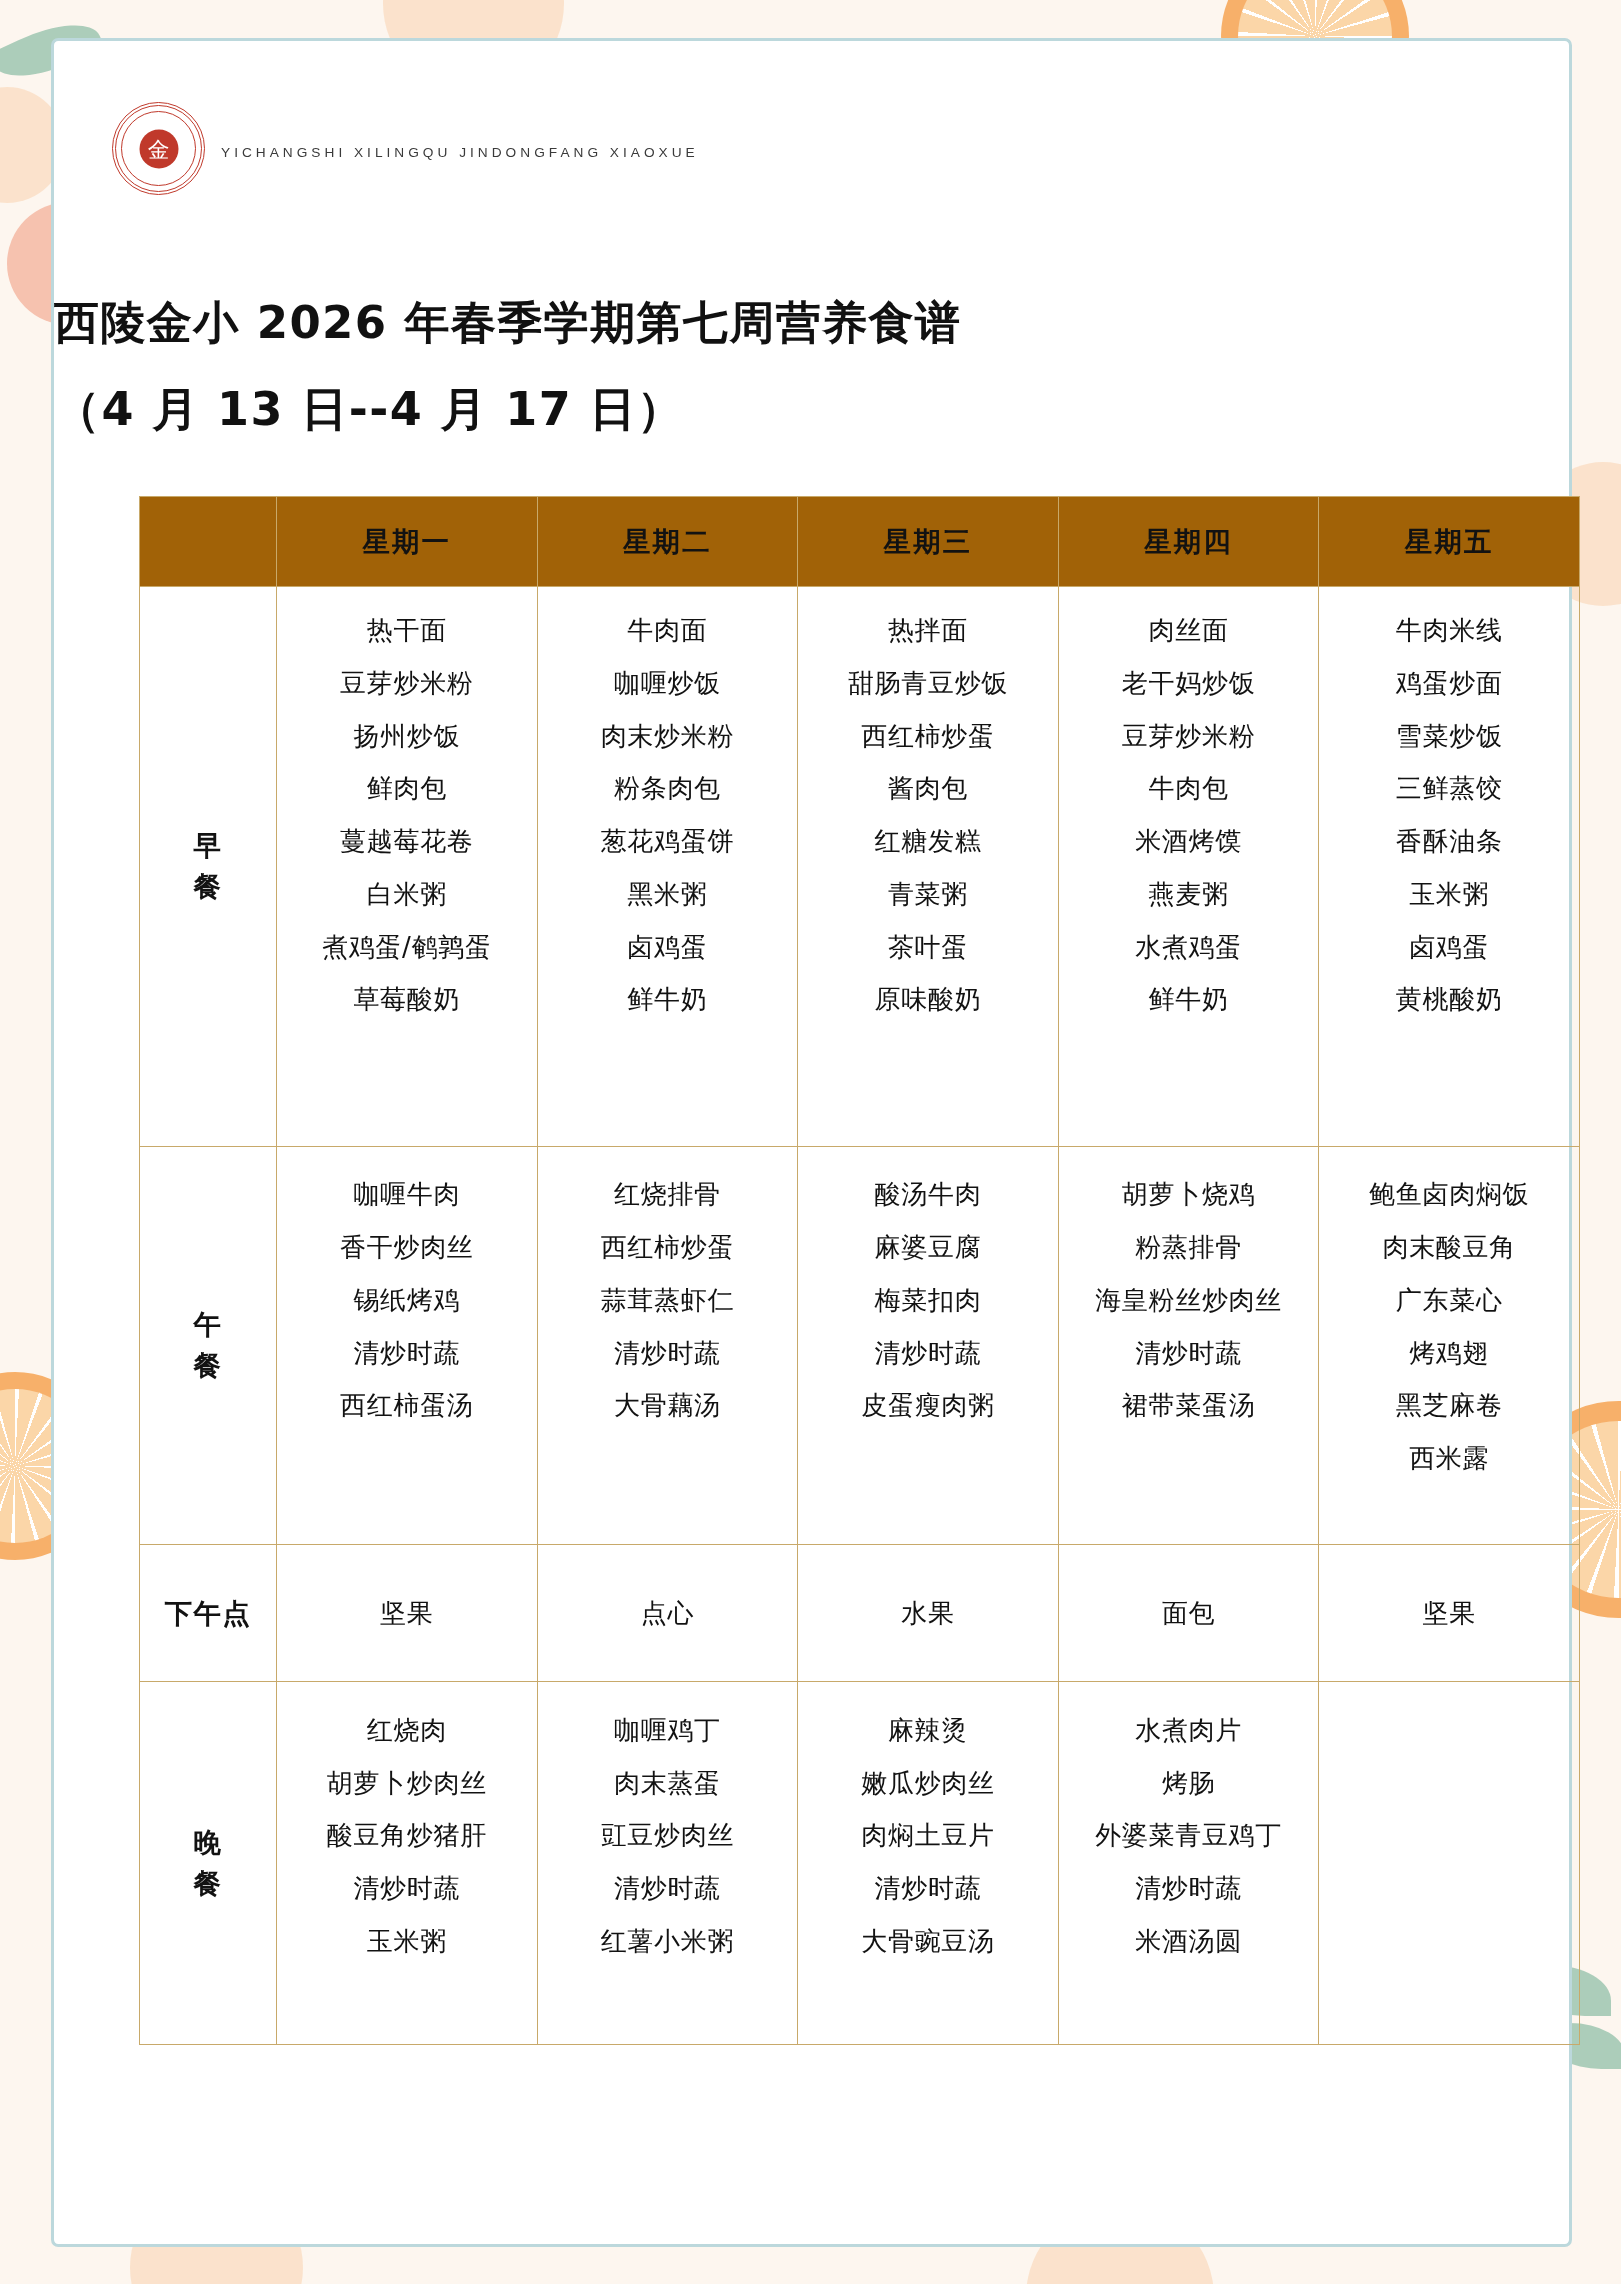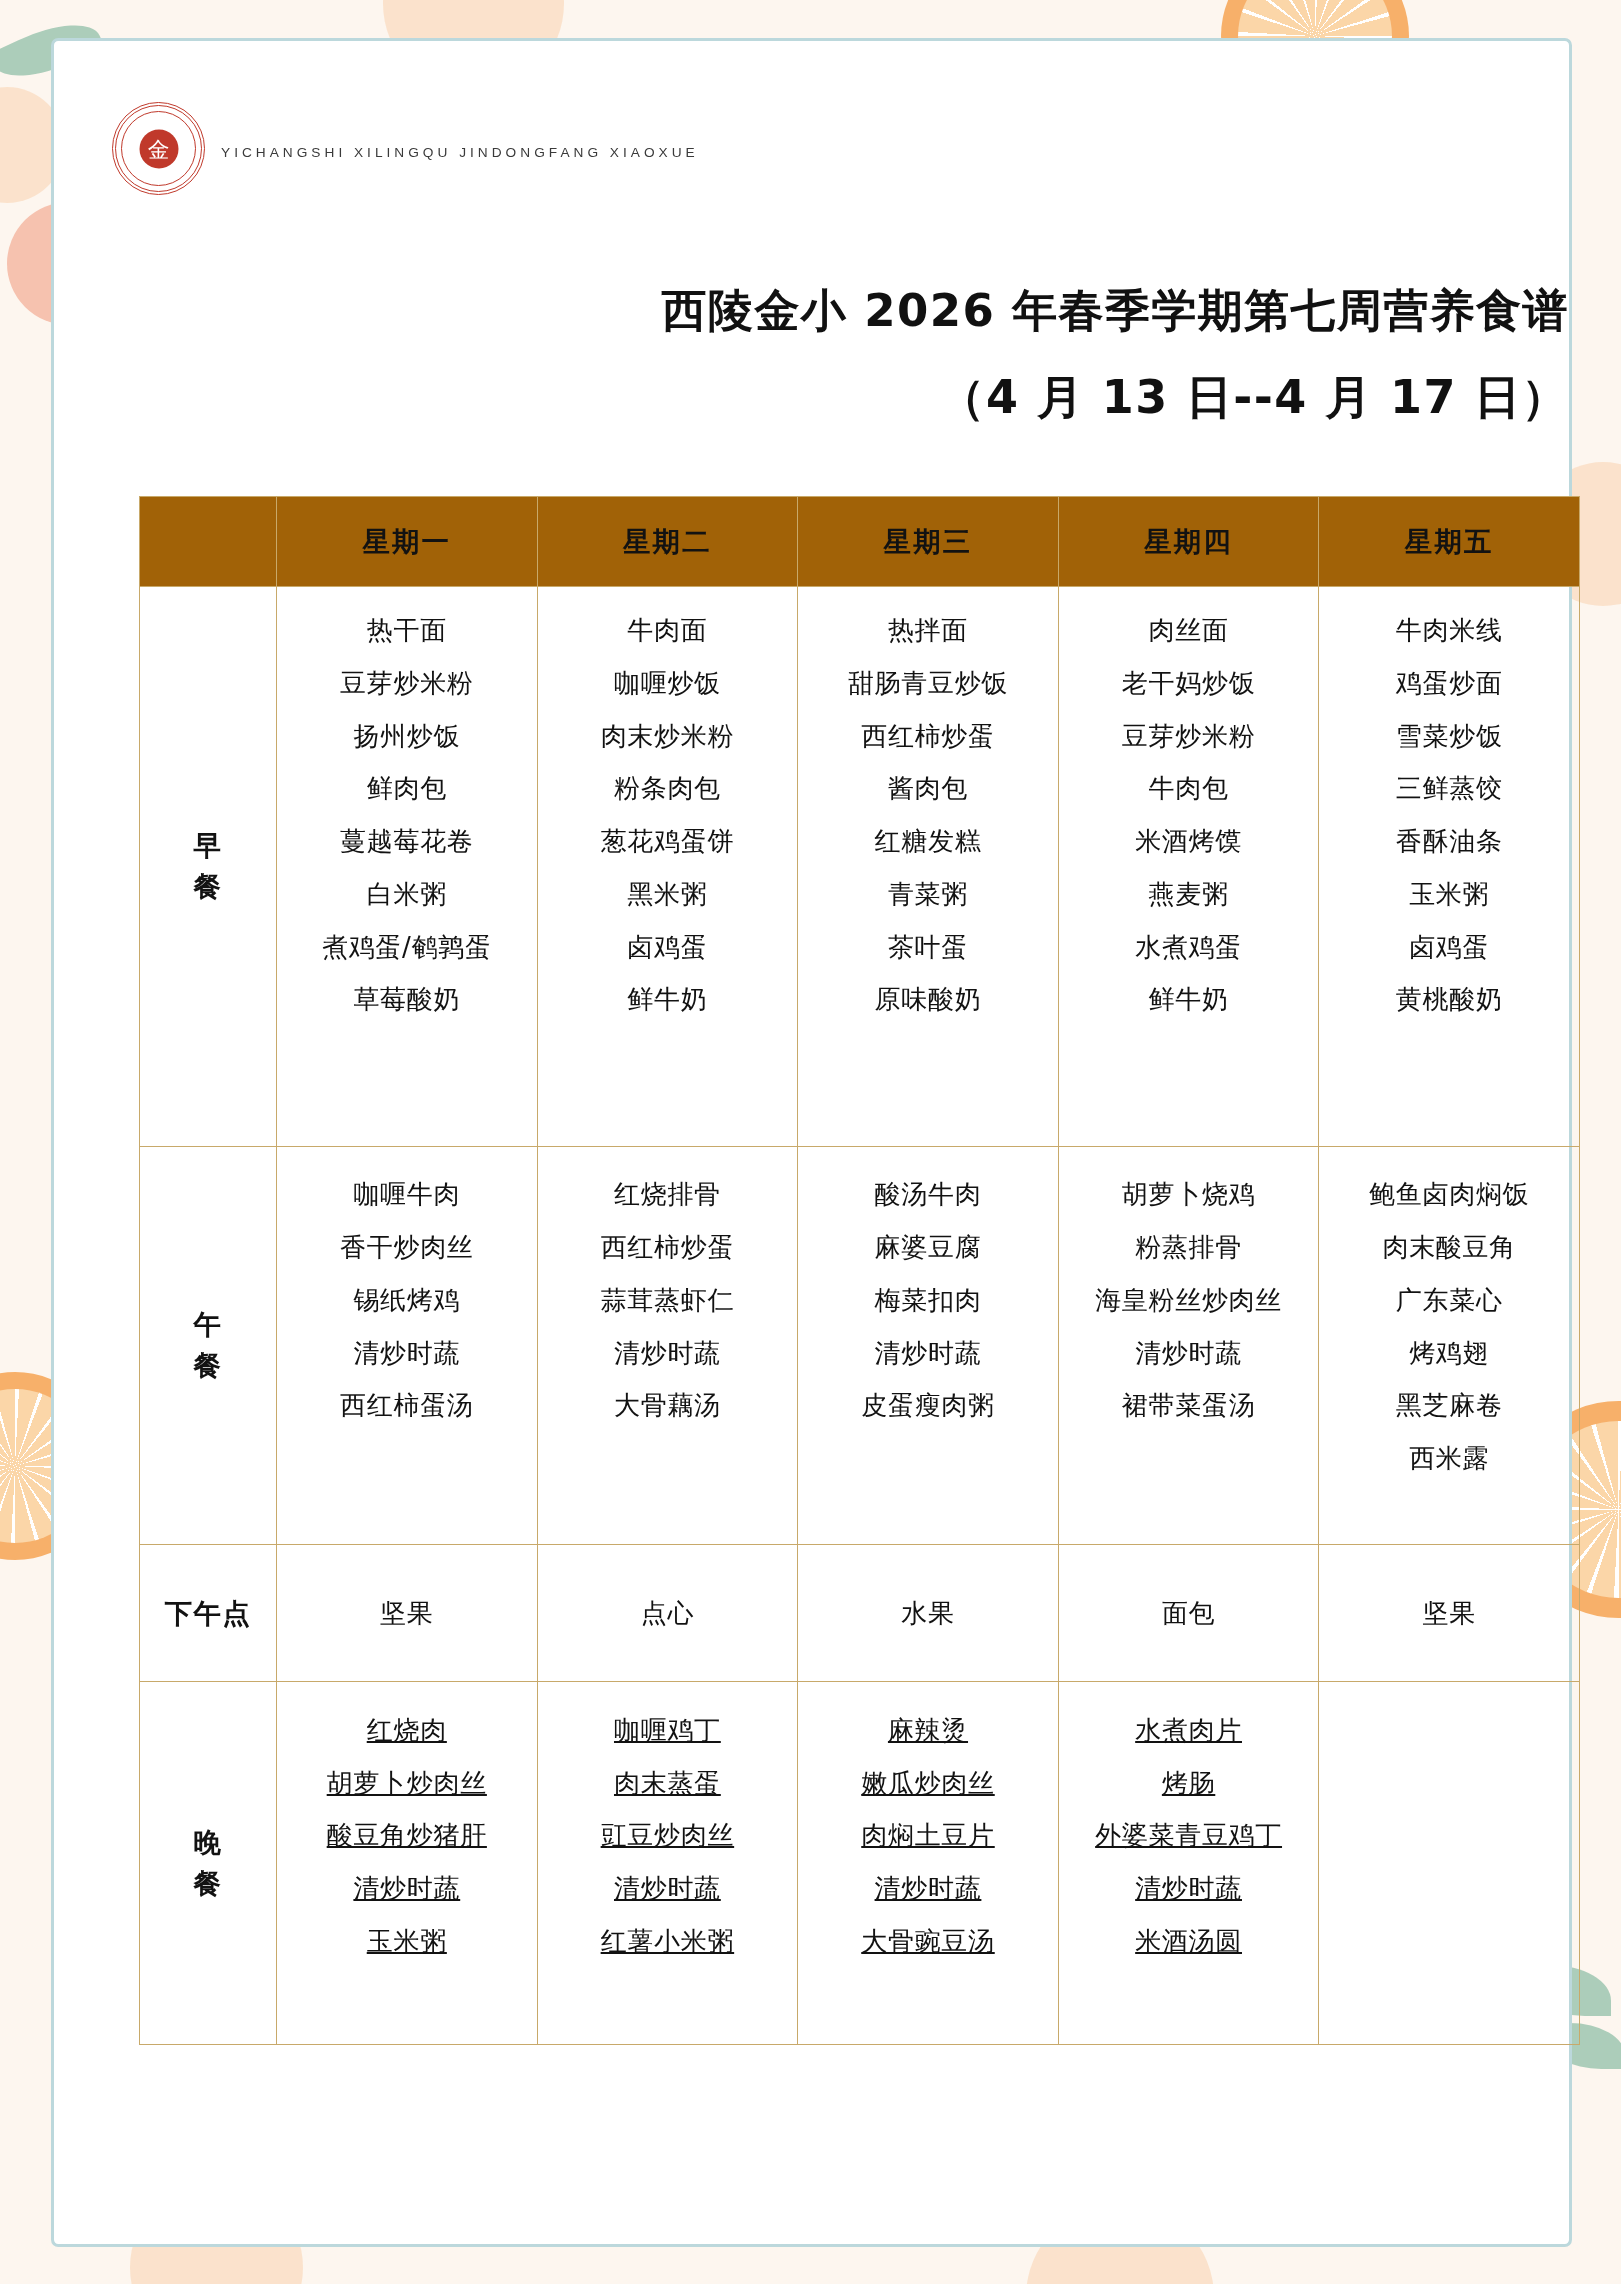--- a/index.html
+++ b/index.html
@@ -121,22 +121,22 @@
     font-size: 13.7px;
     letter-spacing: 4px;
     color: #3a3a3a;
     margin-top: 7.2px;
   }
 
   .doc-title {
     position: absolute;
     left: 0;
     right: 0;
-    top: 240px;
-    text-align: right;
+    top: 252px;
+    text-align: left;
     font-family: "DejaVu Sans", sans-serif;
     font-weight: 700;
     color: #111111;
   }
   .doc-title .line1 {
     font-size: 45px;
     letter-spacing: 1.4px;
   }
   .doc-title .line2 {
     font-size: 46px;
@@ -188,21 +188,21 @@
     padding: 24.6px 4.3px;
     line-height: 1.4;
   }
   .cell div {
     white-space: nowrap;
   }
   .row-breakfast .cell { height: 520px; vertical-align: top; padding-top: 17px; }
   .row-snack-am .cell { height: 95px; }
   .row-lunch .cell { height: 354px; vertical-align: top; padding-top: 21.7px; }
   .row-snack-pm .cell { height: 87px; }
-  .row-dinner .cell { height: 318px; vertical-align: top; padding-top: 21.7px; text-decoration: underline; }
+  .row-dinner .cell { height: 318px; vertical-align: top; padding-top: 21.7px; }
 </style>
 </head>
 <body>
 
 <div class="page-bg">
   <div class="deco deco-citrus" style="left:1221px; top:-58px; width:188px; height:188px;"></div>
   <div class="deco deco-citrus" style="left:1510px; top:1401px; width:217px; height:217px;"></div>
   <div class="deco deco-citrus" style="left:-79px; top:1372px; width:188px; height:188px;"></div>
   <div class="deco deco-pale" style="left:383px; top:-87px; width:181px; height:181px;"></div>
   <div class="deco deco-peach" style="left:7.2px; top:202px; width:123px; height:123px;"></div>

